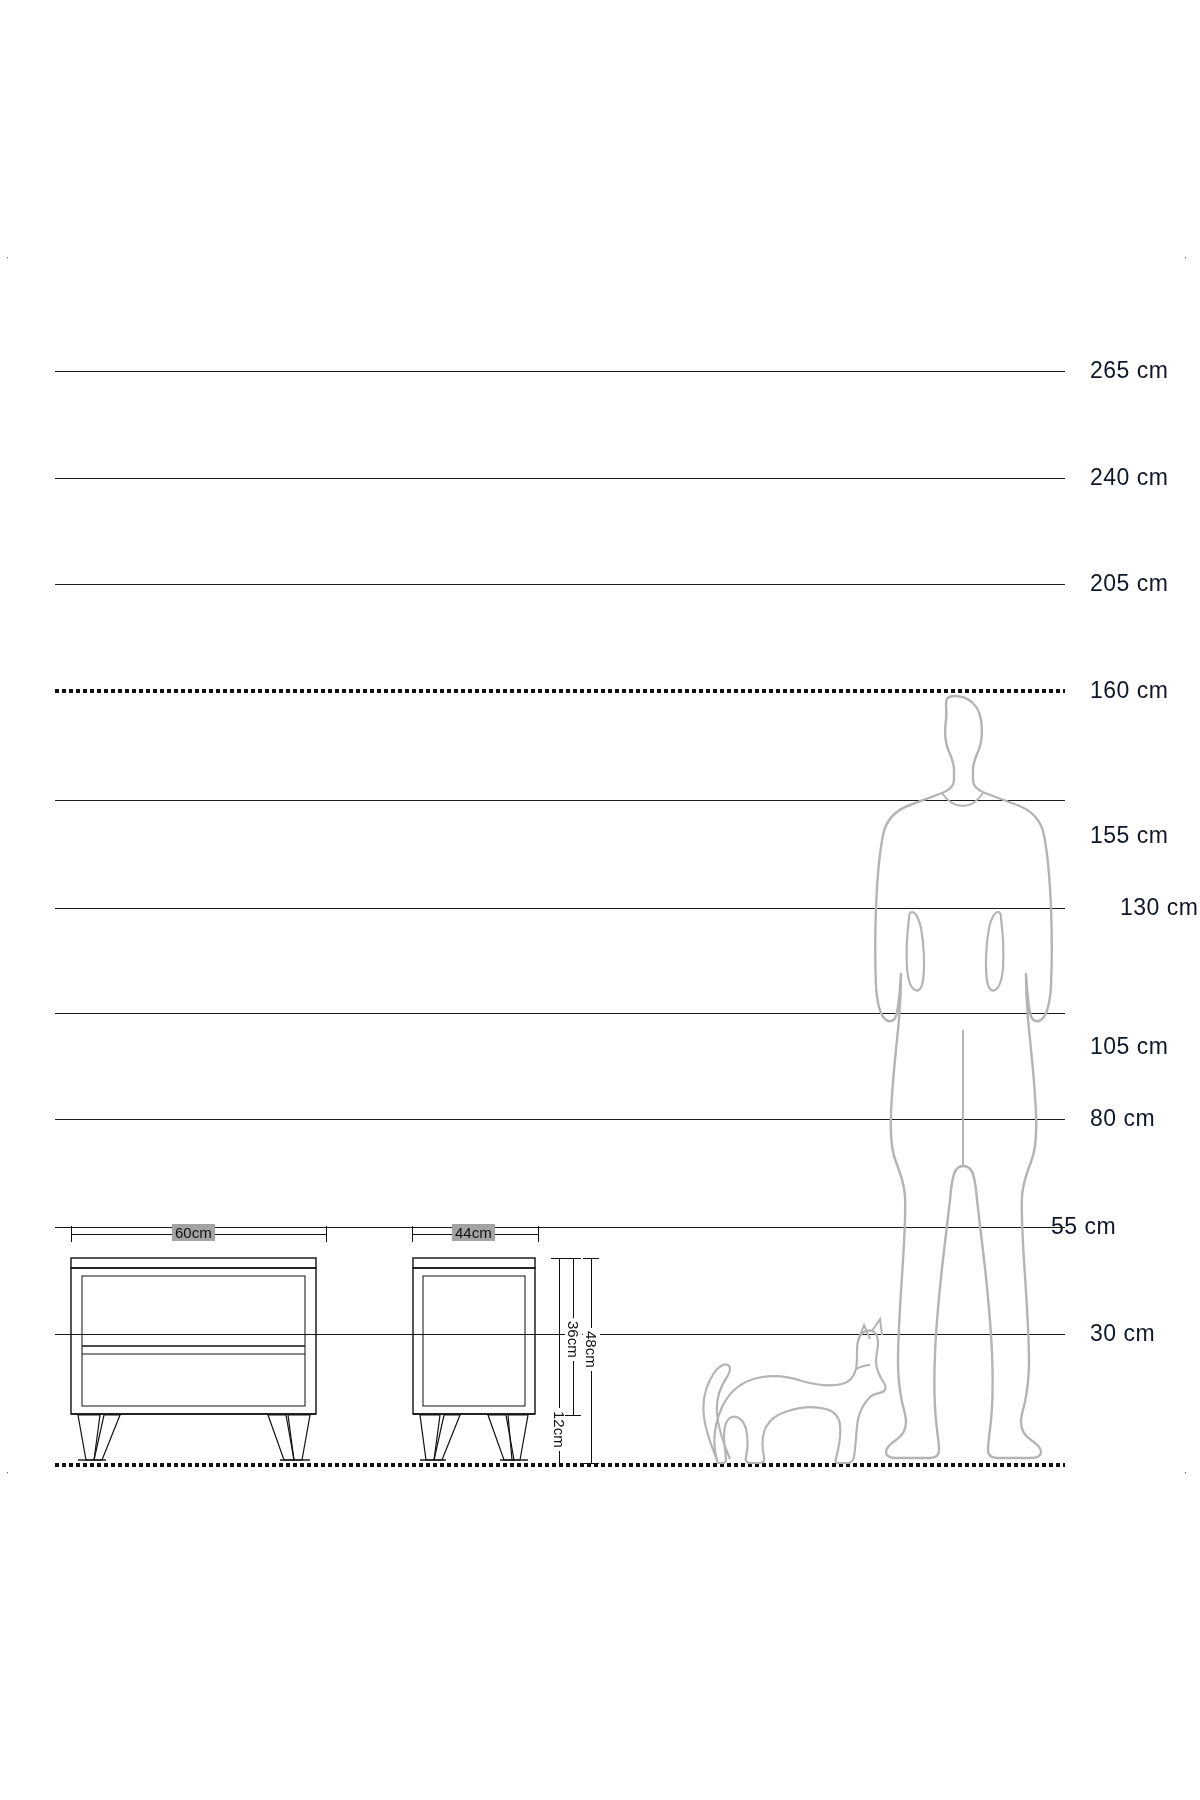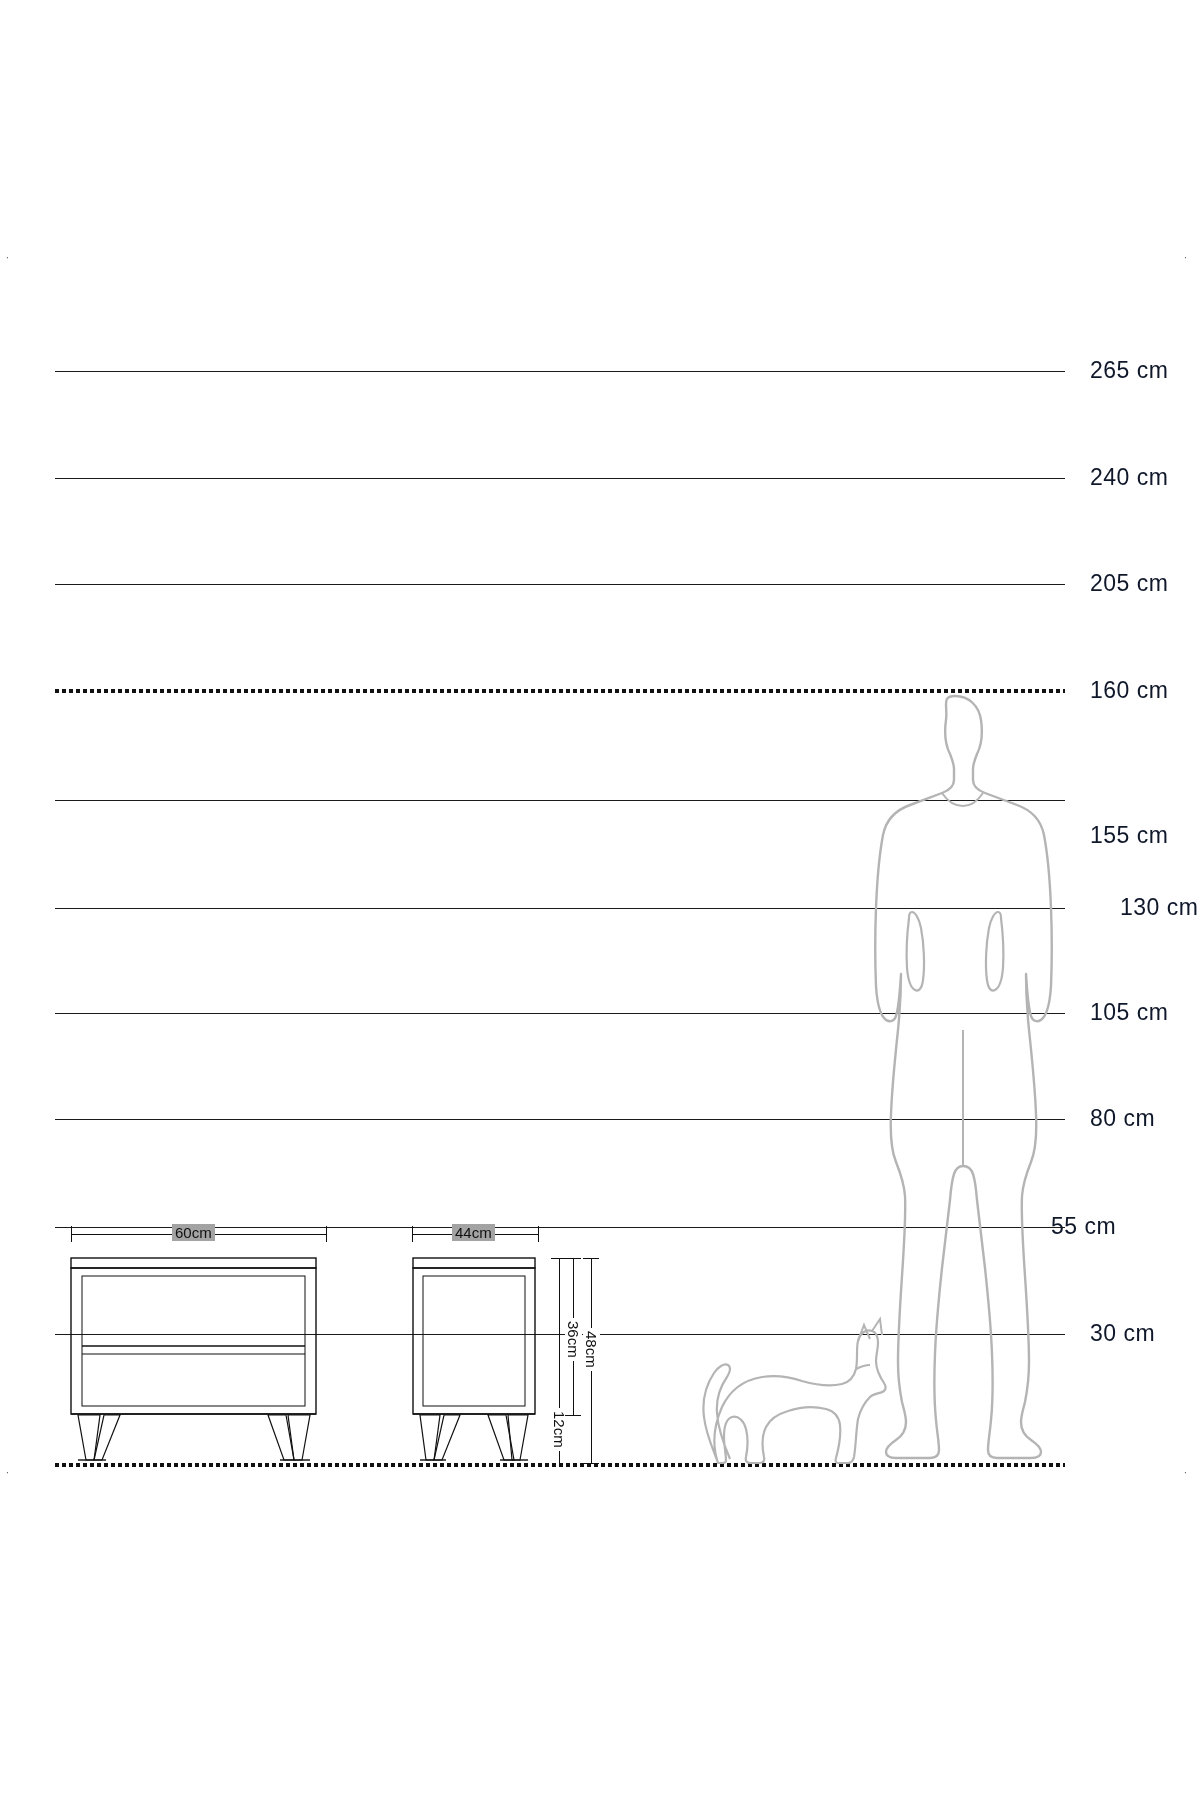--- a/index.html
+++ b/index.html
@@ -112,21 +112,21 @@
   <div class="ceiling-line" style="left:55px; top:689px; width:1010px;"></div>
   <div class="scale-label" style="left:1090px; top:677px;">160 cm</div>
 
   <div class="scale-line" style="left:55px; top:800px; width:1010px;"></div>
   <div class="scale-label" style="left:1090px; top:786px;margin-top:36px;">155 cm</div>
 
   <div class="scale-line" style="left:55px; top:908px; width:1010px;"></div>
   <div class="scale-label" style="left:1090px; top:894px;margin-left:30px;">130 cm</div>
 
   <div class="scale-line" style="left:55px; top:1013px; width:1010px;"></div>
-  <div class="scale-label" style="left:1090px; top:999px;">105 cm</div>
+  <div class="scale-label" style="left:1090px; top:1033px;">105 cm</div>
 
   <div class="scale-line" style="left:55px; top:1119px; width:1010px;"></div>
   <div class="scale-label" style="left:1090px; top:1105px;">80 cm</div>
 
   <div class="scale-line" style="left:55px; top:1227px; width:1010px;"></div>
   <div class="scale-label" style="left:1051px; top:1213px;">55 cm</div>
 
   <div class="scale-line" style="left:55px; top:1334px; width:1010px;"></div>
   <div class="scale-label" style="left:1090px; top:1320px;">30 cm</div>
 

